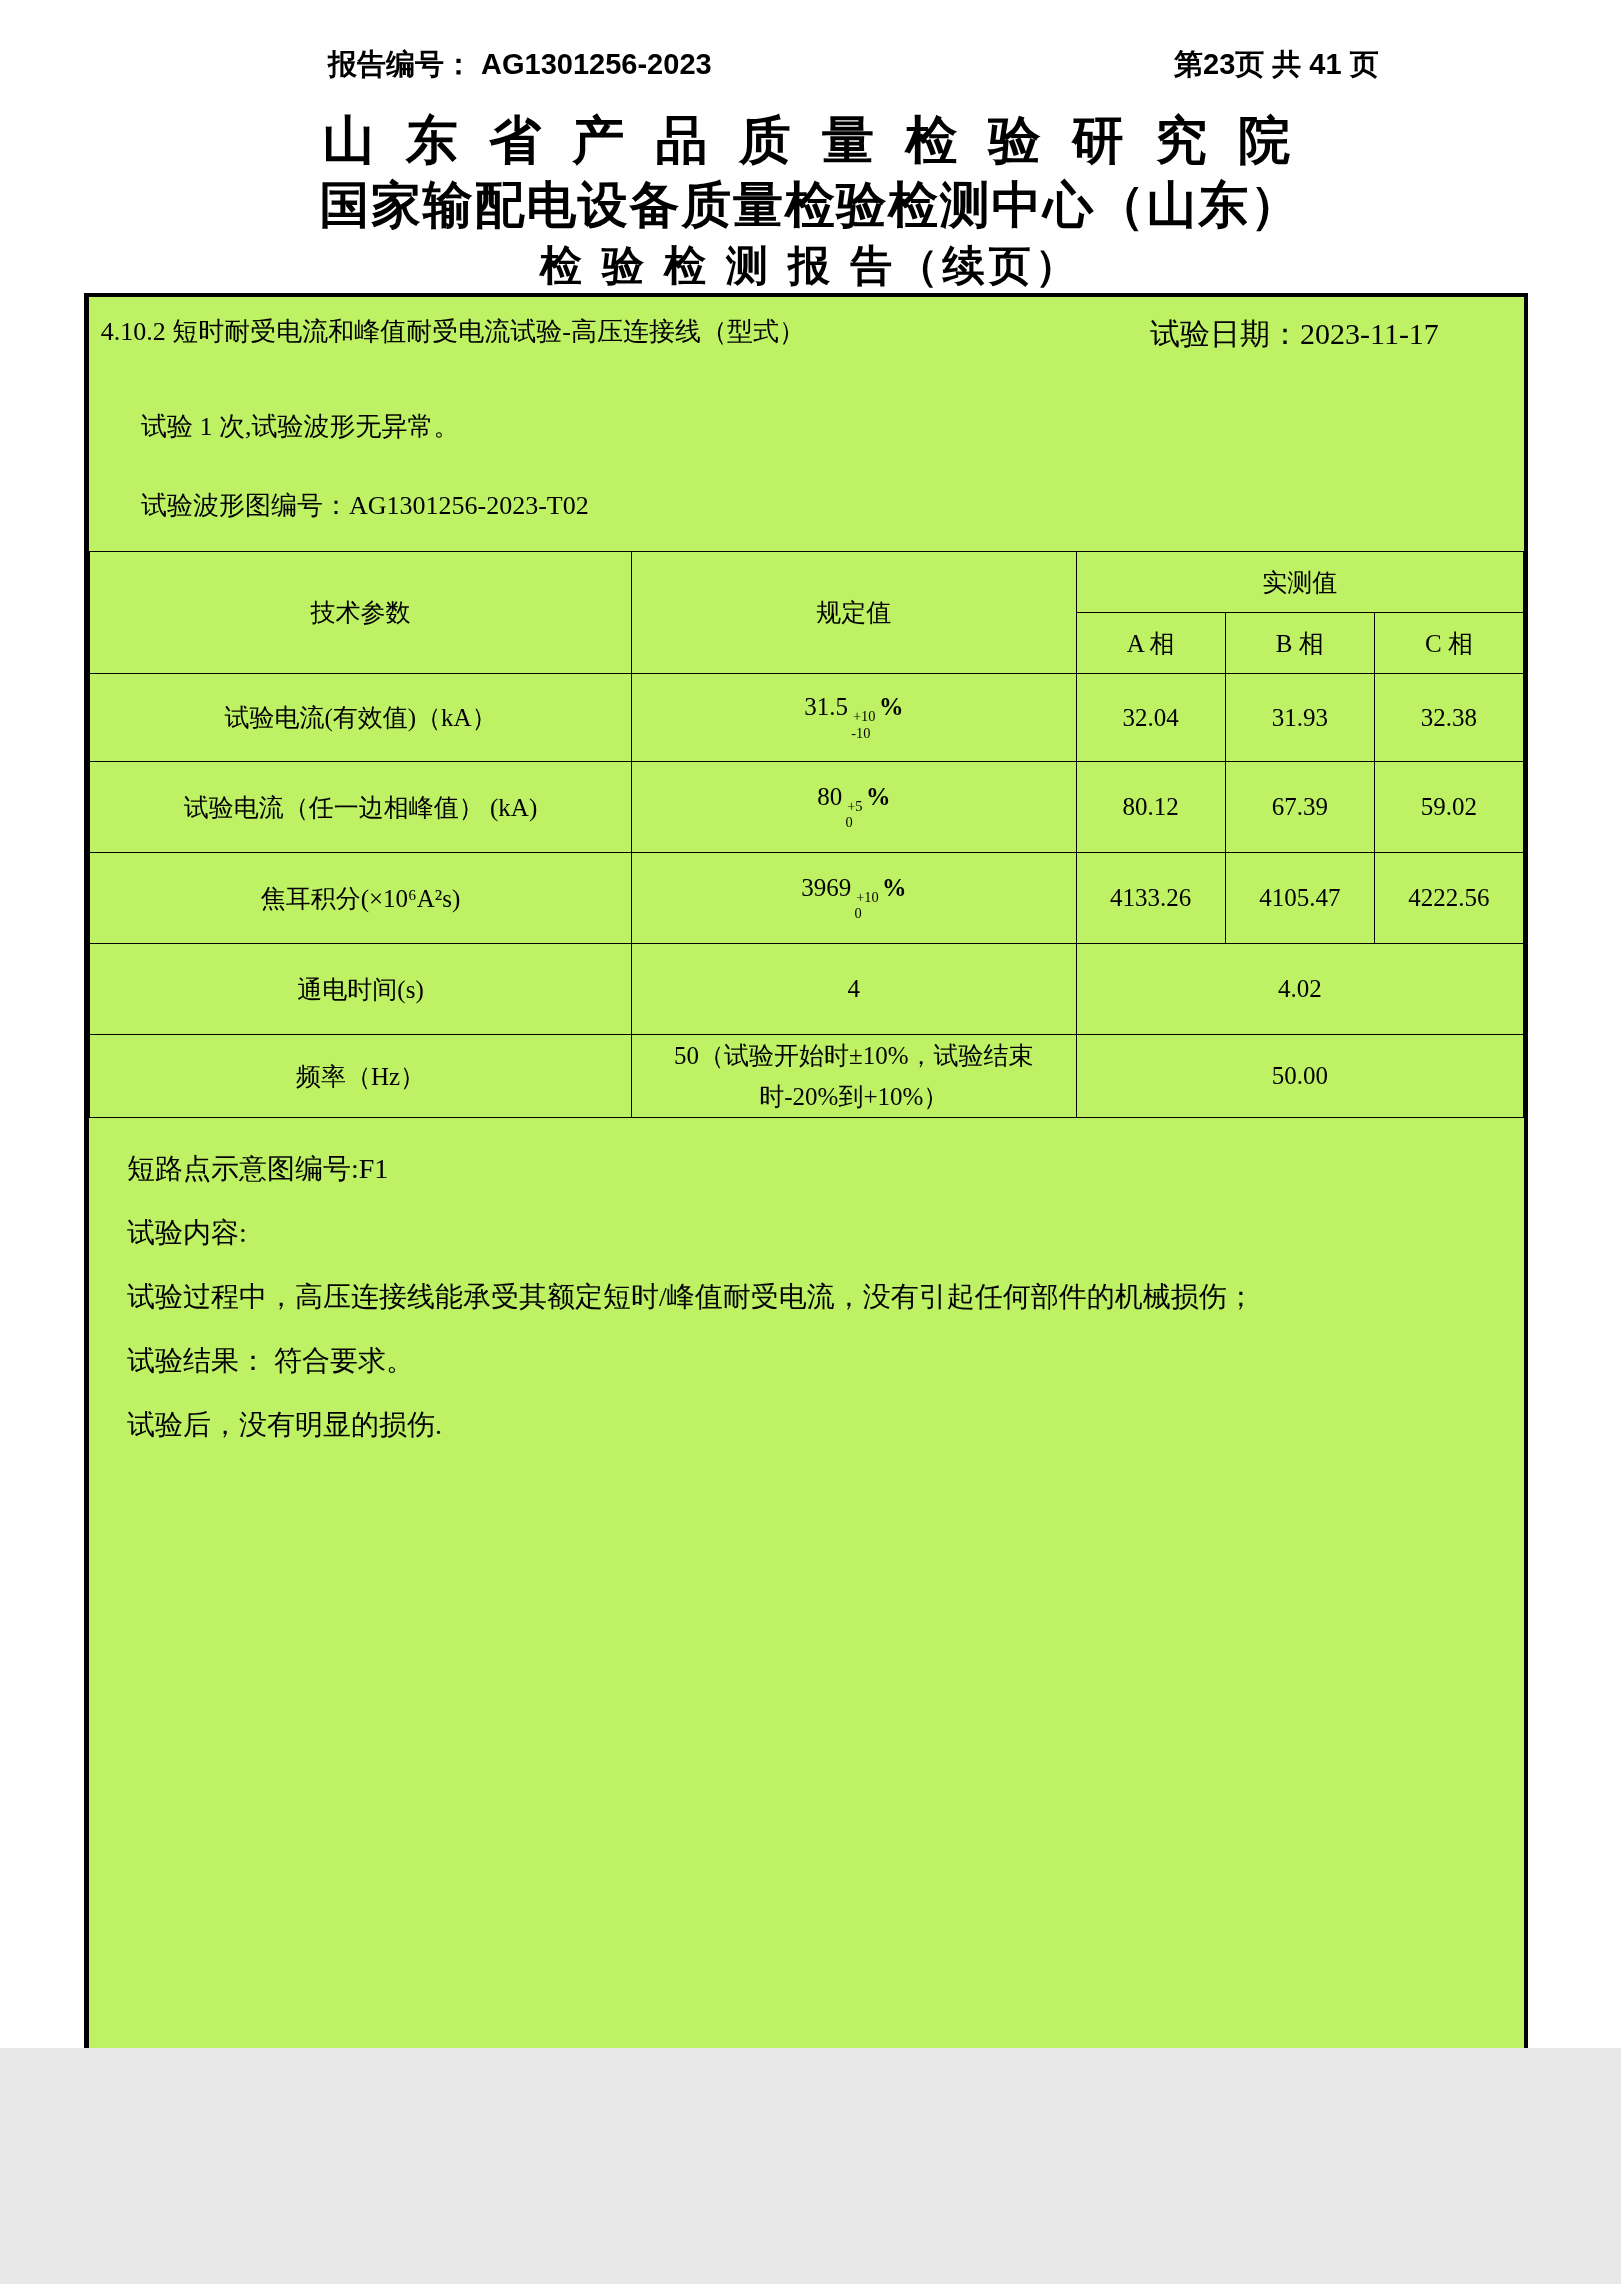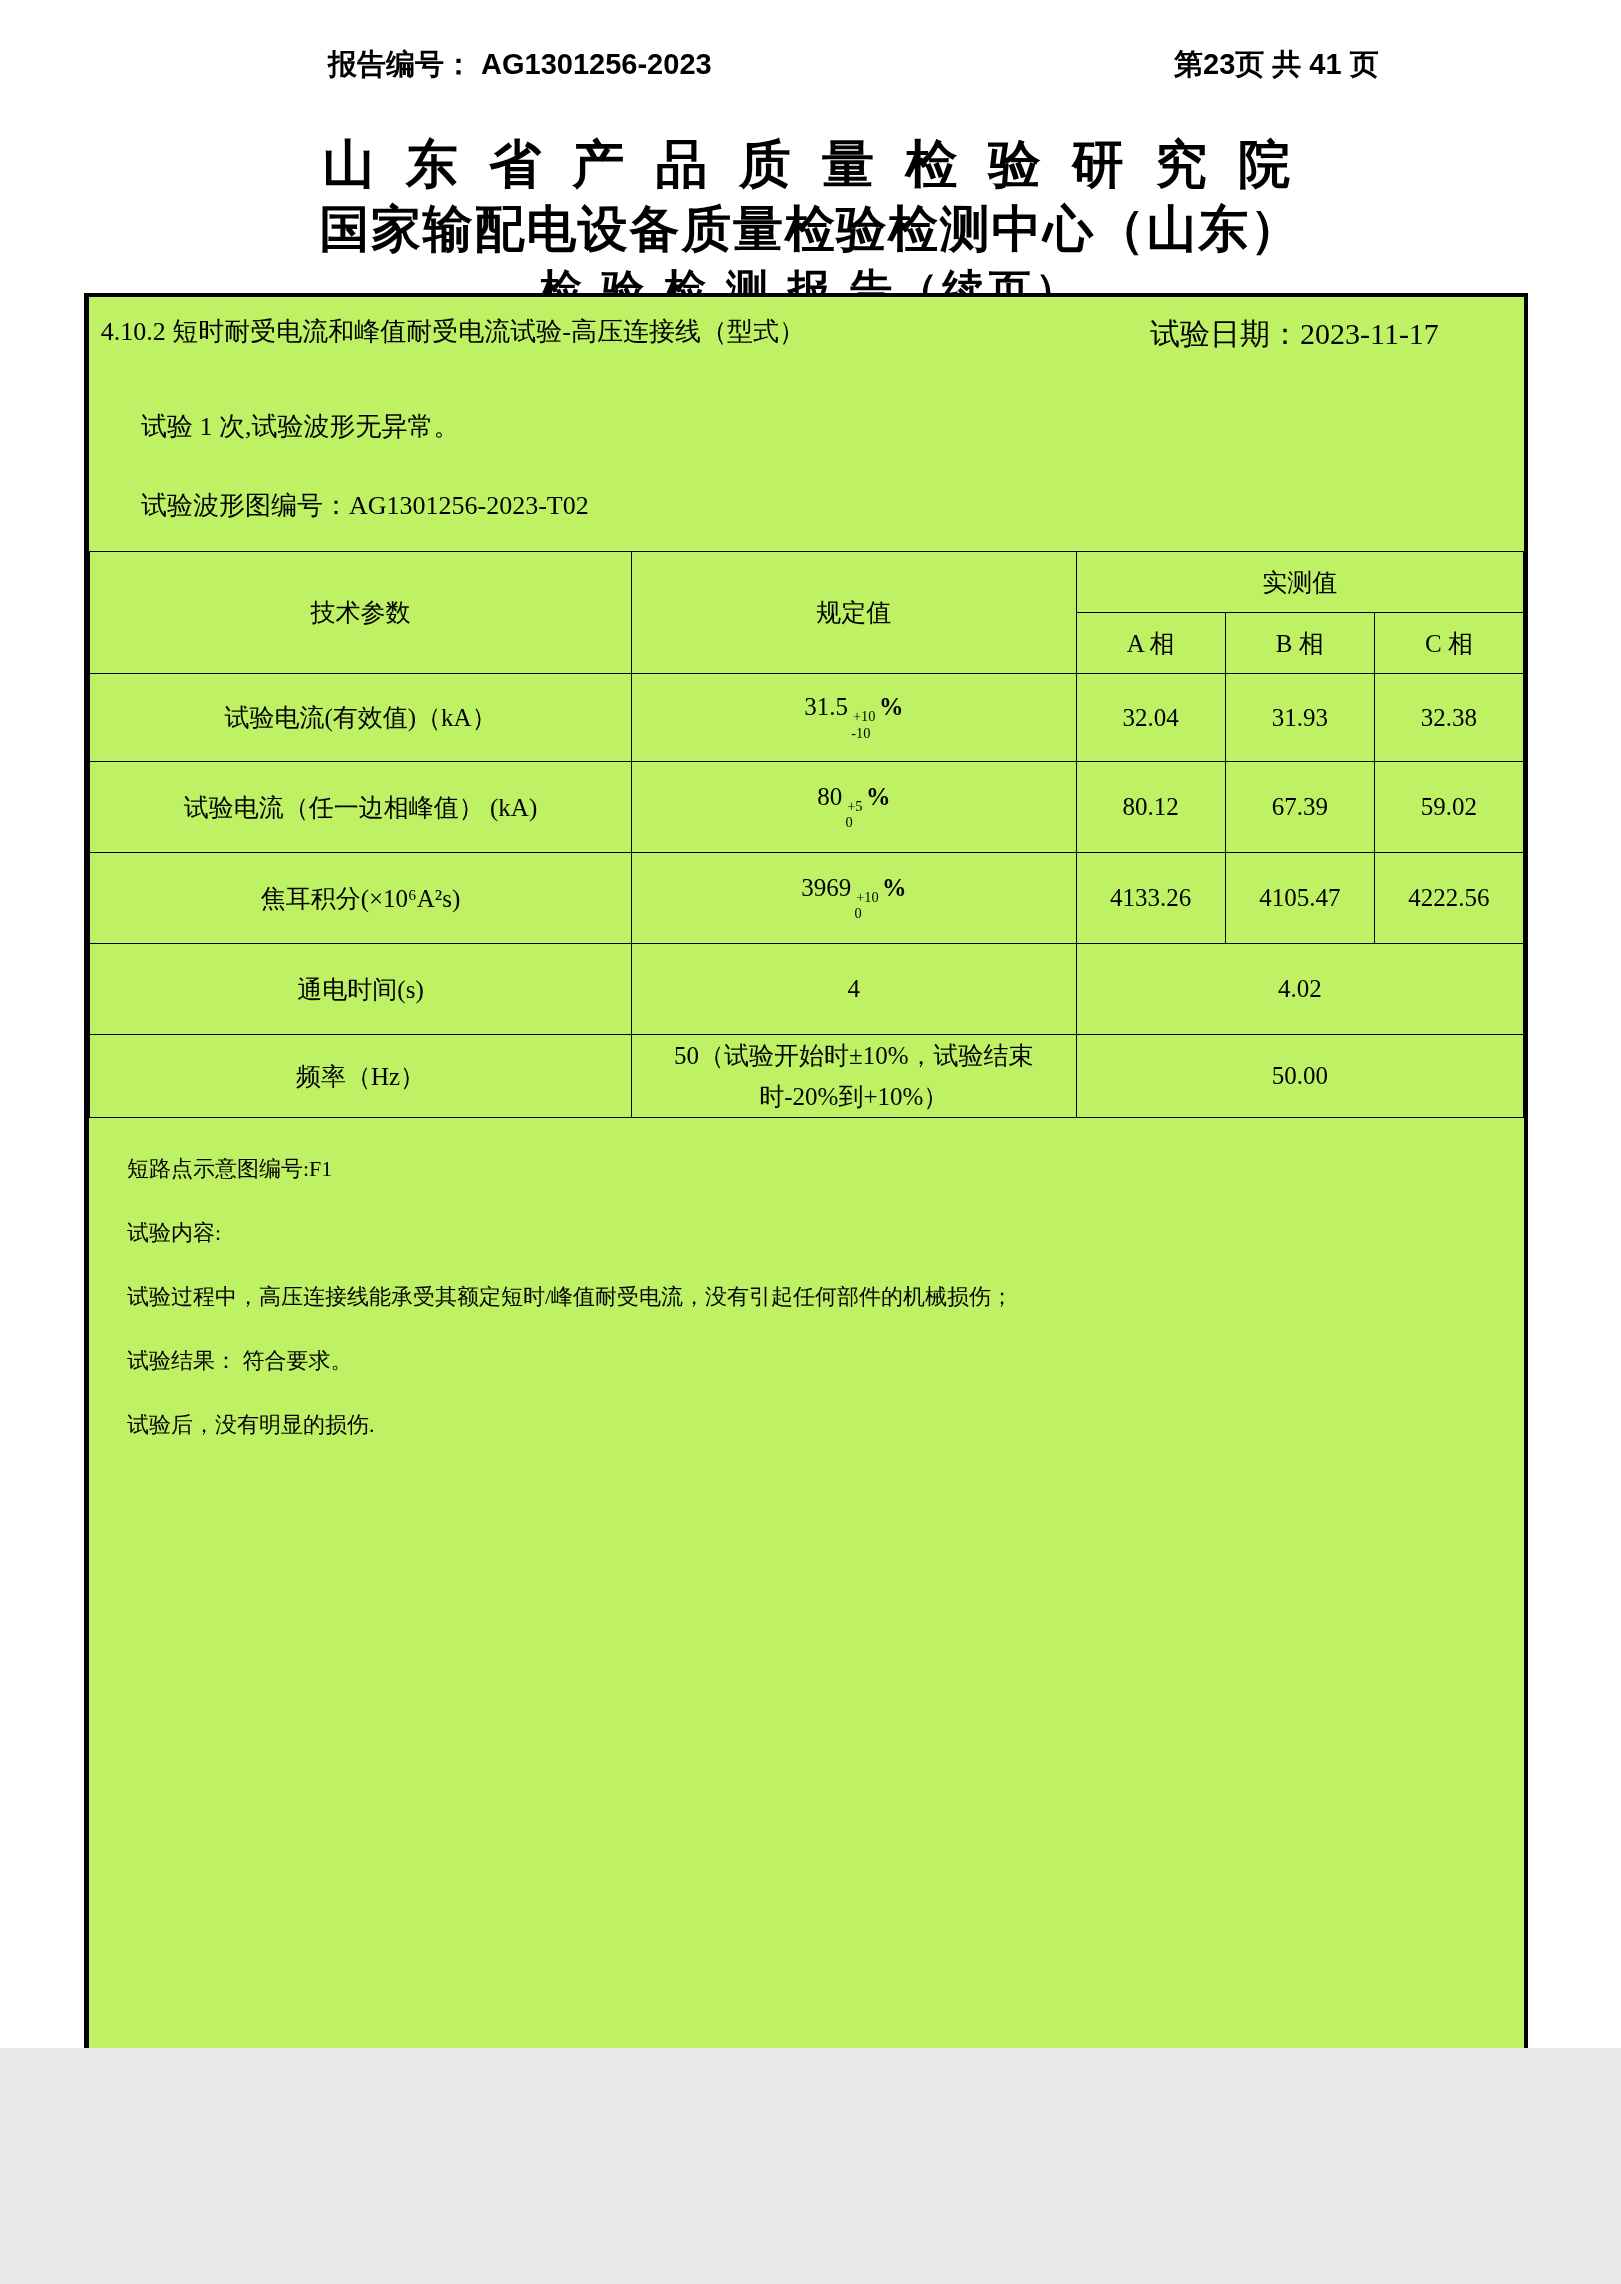--- a/index.html
+++ b/index.html
@@ -17,21 +17,21 @@
     font-family:"Liberation Sans","DejaVu Sans",sans-serif;
     font-weight:bold; font-size:29px; line-height:41px;
   }
   .report-no { position:absolute; left:328px; }
   .page-info { position:absolute; left:1174px; }
   
   .title-line {
     position:absolute; left:0; width:100%;
     text-align:center;
     font-family:"Liberation Sans","DejaVu Sans",sans-serif;
-    font-weight:bold; color:#000;margin-top:24px;
+    font-weight:bold; color:#000;
   }
   .title-1 { top:106px; font-size:52px; letter-spacing:8.4px; }
   .title-2 { top:172px; font-size:50px; letter-spacing:1.7px; }
   .title-3 { top:238px; font-size:42px; letter-spacing:4.2px; }
   
   .frame {
     position:absolute; left:84px; top:293px;
     width:1435px; height:1851px;
     border:4.2px solid #000;
     border-left-width:5.9px; border-bottom-width:6.8px;
@@ -70,21 +70,21 @@
   .spec-freq { line-height:41px; }
   
   .tol {
     display:inline-flex; flex-direction:column; align-items:flex-start;
     font-size:14.4px; line-height:1.15;
     margin-left:5px; margin-right:3.4px; vertical-align:-5.9px;
   }
   .tol .sub { margin-left:-1.7px; }
   .unit { font-weight:bold; font-size:24.5px; }
   
-  .notes { position:absolute; left:38px; top:858px; right:25px; font-size:22px; }
+  .notes { position:absolute; left:38px; top:858px; right:25px; font-size:28px; }
   .notes p { margin:0 0 36px 0; line-height:28px; }
 </style>
 </head>
 <body>
 
 <div class="page">
 
   <div class="doc-header">
     <span class="report-no"><span>报告编号：</span> <span>AG1301256-2023</span></span>
     <span class="page-info">第23页  共 41 页</span>

